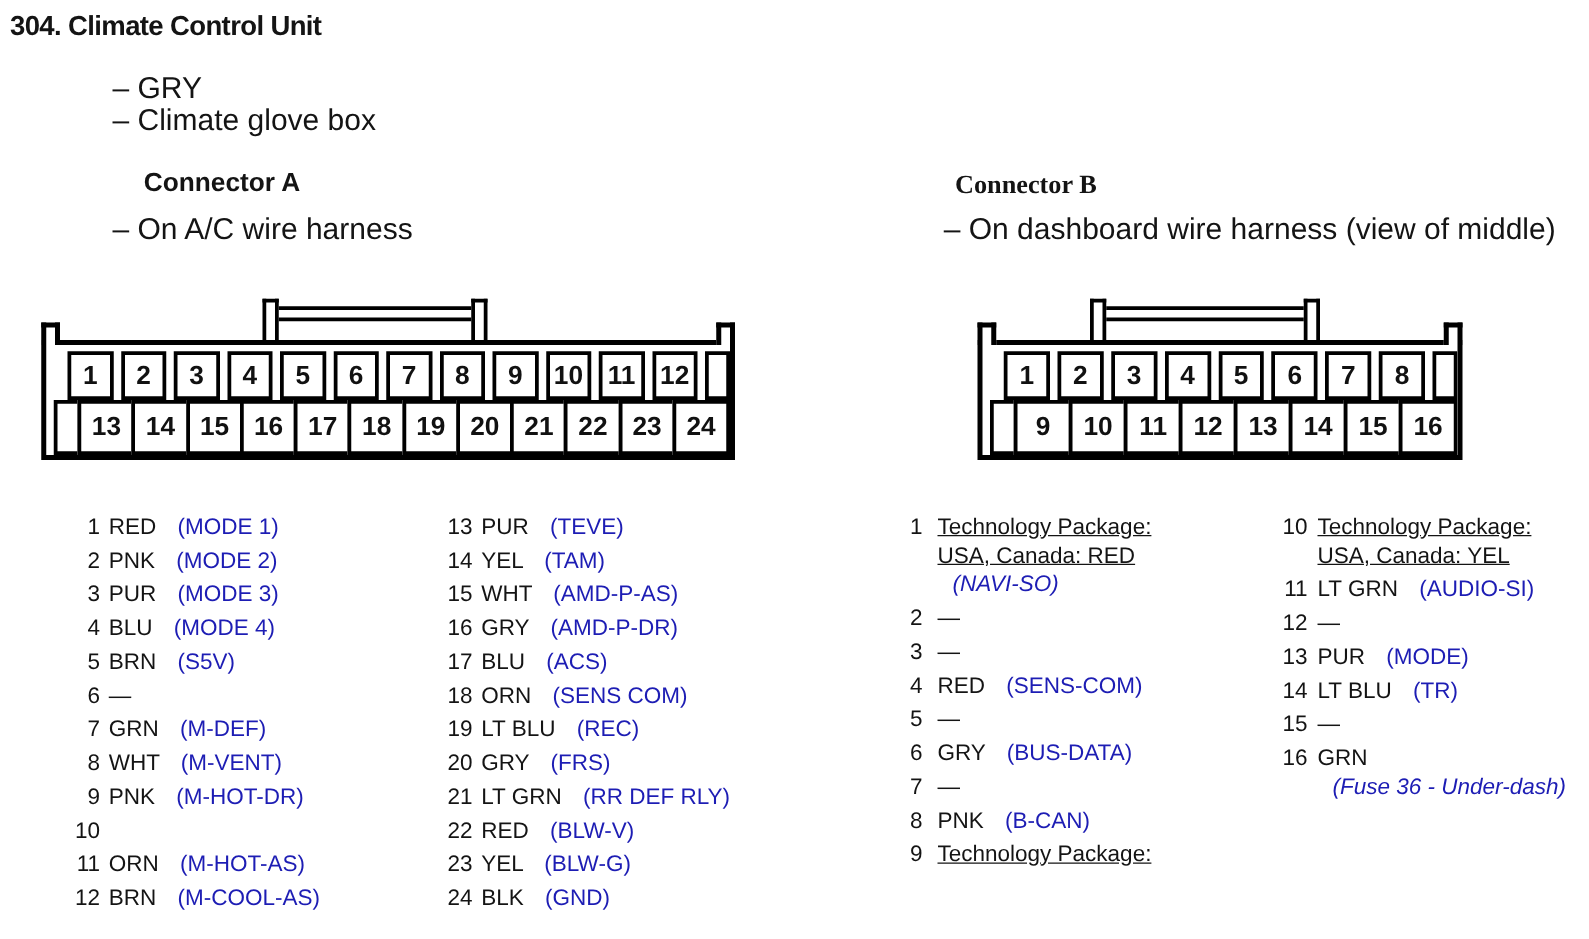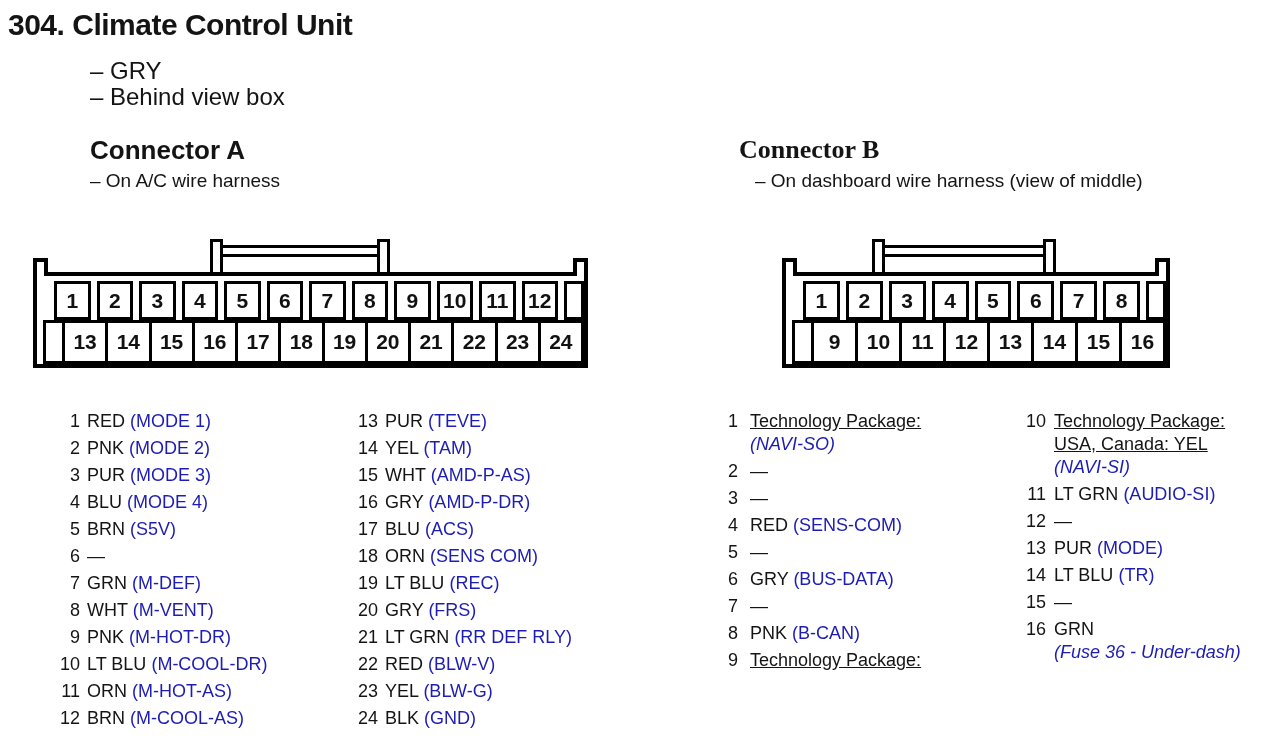--- a/index.html
+++ b/index.html
@@ -7,24 +7,24 @@
   body {
     width: 1271px; height: 751px;
     position: relative;
     font-family: "Liberation Sans", sans-serif;
     color: var(--ink, #141414);
     overflow: hidden;
   }
   .abs { position: absolute; }
 
   
-  .page-title { left: 8px; top: 8px; font-size: 30px; font-weight: bold; letter-spacing: -0.5px; }
+  .page-title { left: 8px; top: 8px; font-size: 22px; font-weight: bold; letter-spacing: -0.5px; }
   .unit-notes { left: 90px; top: 58px; font-size: 24px; line-height: 26px; }
-  .conn-heading { font-size: 26px; font-weight: bold; }
-  .conn-note { font-size: 19px; }
+  .conn-heading { font-size: 21px; font-weight: bold; margin-left: 25px; }
+  .conn-note { font-size: 24px; }
 
   
   .connector { position: absolute; border: 4px solid #000; background: #fff; }
   #conn-a-box { left: 33px;  top: 272px; width: 555px; height: 96px; }
   #conn-b-box { left: 782px; top: 272px; width: 388px; height: 96px; }
 
   .latch-bar  { position: absolute; top: -31px; height: 12px; background: #fff;
                 border-top: 3px solid #000; border-bottom: 3px solid #000; }
   .latch-post { position: absolute; top: -37px; height: 33px; width: 13px; background: #fff;
                 border: 3px solid #000; border-bottom: none; }
@@ -41,37 +41,37 @@
   .row-top .cell-empty { flex: 0 0 20px; margin-right: 0; }
   .row-bot .cell { height: 44px; flex: 1 1 0; margin-left: -3px; }
   .row-bot .cell-empty { flex: 0 0 22px; margin-left: 0; }
 
   
   .pin-list { position: absolute; font-size: 18px; }
   .pin-row { display: flex; margin-bottom: 4px; }
   .pin-num { flex: 0 0 32px; text-align: right; margin-right: 7px; line-height: 23px; }
   .pin-text { line-height: 23px; }
   .pin-line { display: block; text-decoration: underline; }
-  .sig { color: var(--blue, #1d1db4); }
+  .sig { color: var(--blue, #1d1db4); margin-left: 12px; }
   .sig.block { display: block; font-style: italic; }
   #a-col1 { left: 48px;  top: 410px; width: 300px; }
   #a-col2 { left: 352px; top: 410px; width: 330px; }
   #a-col2 .pin-num { flex-basis: 26px; }
   #b-col1 { left: 714px; top: 410px; width: 295px; }
   #b-col1 .pin-num { flex-basis: 24px; margin-right: 12px; }
   #b-col2 { left: 1022px; top: 410px; width: 248px; }
   #b-col2 .pin-num { flex-basis: 24px; margin-right: 8px; }
 </style>
 </head>
 <body>
 
 <div class="abs page-title">304. Climate Control Unit</div>
 <div class="abs unit-notes">
   <div>– GRY</div>
-  <div>– Behind view box</div>
+  <div>– Climate glove box</div>
 </div>
 <div class="abs conn-heading" style="left:90px; top:135px;">Connector A</div>
 <div class="abs conn-note" style="left:90px; top:170px;">– On A/C wire harness</div>
 <div class="abs conn-heading" style="left:739px; top:135px;font-family:Liberation Serif, serif;">Connector B</div>
 <div class="abs conn-note" style="left:755px; top:170px;">– On dashboard wire harness (view of middle)</div>
 
 <div id="conn-a-box" class="connector">
   <div class="latch-bar" style="left:183px; width:160px;"></div>
   <div class="latch-post" style="left:173px;"></div>
   <div class="latch-post" style="left:340px;"></div>
@@ -171,21 +171,20 @@
     <div class="pin-row">
       <span class="pin-num">8</span>
       <span class="pin-text"><span class="wire">WHT</span> <span class="sig">(M-VENT)</span></span>
     </div>
     <div class="pin-row">
       <span class="pin-num">9</span>
       <span class="pin-text"><span class="wire">PNK</span> <span class="sig">(M-HOT-DR)</span></span>
     </div>
     <div class="pin-row">
       <span class="pin-num">10</span>
-      <span class="pin-text"><span class="wire">LT BLU</span> <span class="sig">(M-COOL-DR)</span></span>
     </div>
     <div class="pin-row">
       <span class="pin-num">11</span>
       <span class="pin-text"><span class="wire">ORN</span> <span class="sig">(M-HOT-AS)</span></span>
     </div>
     <div class="pin-row">
       <span class="pin-num">12</span>
       <span class="pin-text"><span class="wire">BRN</span> <span class="sig">(M-COOL-AS)</span></span>
     </div>
   </div>
@@ -237,20 +236,21 @@
     <div class="pin-row">
       <span class="pin-num">24</span>
       <span class="pin-text"><span class="wire">BLK</span> <span class="sig">(GND)</span></span>
     </div>
   </div>
 <div id="b-col1" class="pin-list">
     <div class="pin-row">
       <span class="pin-num">1</span>
       <span class="pin-text">
         <span class="pin-line">Technology Package:</span>
+        <span class="pin-line">USA, Canada: RED</span>
         <span class="sig block">(NAVI-SO)</span>
       </span>
     </div>
     <div class="pin-row">
       <span class="pin-num">2</span>
       <span class="pin-text"><span class="wire">—</span></span>
     </div>
     <div class="pin-row">
       <span class="pin-num">3</span>
       <span class="pin-text"><span class="wire">—</span></span>
@@ -281,21 +281,20 @@
         <span class="pin-line">Technology Package:</span>
       </span>
     </div>
   </div>
 <div id="b-col2" class="pin-list">
     <div class="pin-row">
       <span class="pin-num">10</span>
       <span class="pin-text">
         <span class="pin-line">Technology Package:</span>
         <span class="pin-line">USA, Canada: YEL</span>
-        <span class="sig block">(NAVI-SI)</span>
       </span>
     </div>
     <div class="pin-row">
       <span class="pin-num">11</span>
       <span class="pin-text"><span class="wire">LT GRN</span> <span class="sig">(AUDIO-SI)</span></span>
     </div>
     <div class="pin-row">
       <span class="pin-num">12</span>
       <span class="pin-text"><span class="wire">—</span></span>
     </div>

